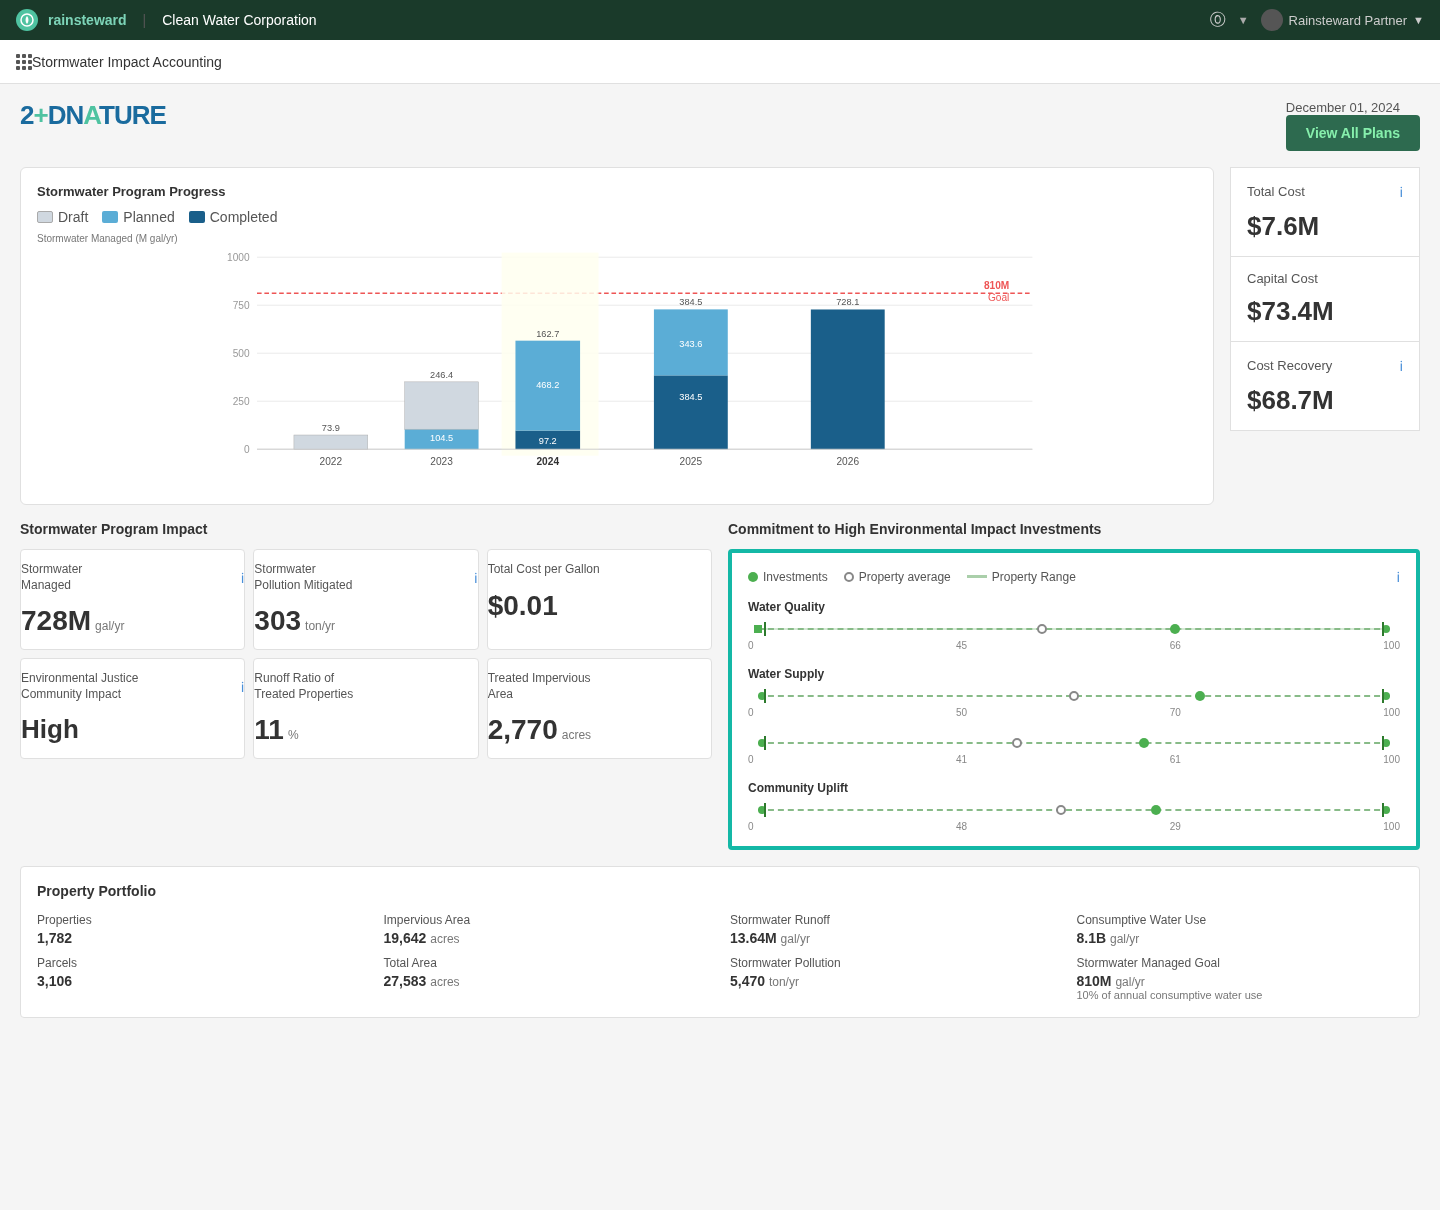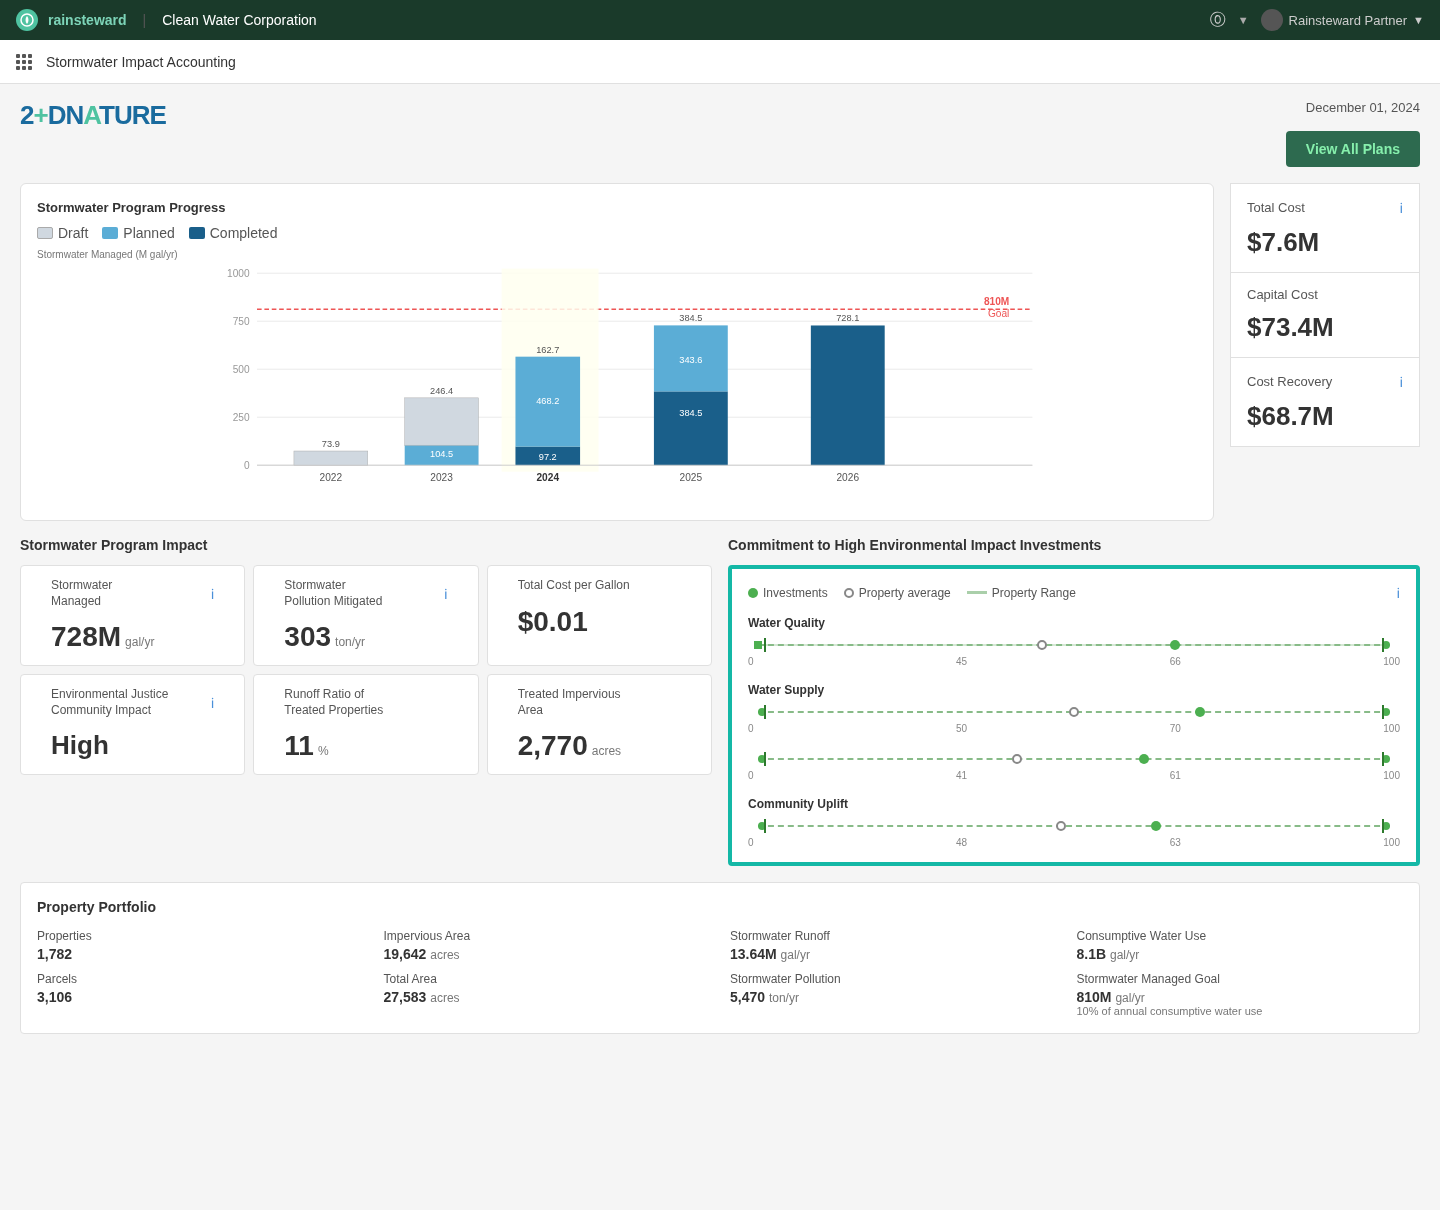--- a/index.html
+++ b/index.html
@@ -11,33 +11,33 @@
     .nav-logo-mark { width: 22px; height: 22px; background: #4fc3a1; border-radius: 50%; display: flex; align-items: center; justify-content: center; font-size: 10px; color: #1a3a2a; font-weight: bold; }
     .nav-brand { font-size: 14px; color: #7dd4b8; font-weight: 600; }
     .nav-divider { color: #555; margin: 0 6px; }
     .nav-org { font-size: 14px; color: white; }
     .top-nav-right { display: flex; align-items: center; gap: 12px; }
     .nav-help { color: #ccc; font-size: 16px; cursor: pointer; }
     .nav-user { display: flex; align-items: center; gap: 6px; color: #ccc; font-size: 13px; cursor: pointer; }
     .nav-avatar { width: 22px; height: 22px; background: #555; border-radius: 50%; }
 
     
-    .sub-nav { background: white; border-bottom: 1px solid #e0e0e0; padding: 0 16px; height: 44px; display: flex; align-items: center; gap: 14px; }
+    .sub-nav { background: white; border-bottom: 1px solid #e0e0e0; padding: 0 16px; height: 44px; display: flex; align-items: center; }
     .grid-icon { display: grid; grid-template-columns: 1fr 1fr 1fr; gap: 2px; width: 16px; height: 16px; }
     .grid-dot { background: #555; width: 4px; height: 4px; border-radius: 1px; }
     .sub-nav-title { font-size: 14px; font-weight: 500; color: #333; }
 
     
     .main { padding: 16px 20px; background: #f5f5f5; min-height: calc(1210px - 84px); }
 
     
     .header-row { display: flex; align-items: flex-start; justify-content: space-between; margin-bottom: 16px; }
     .page-logo { font-size: 24px; font-weight: 900; color: #1a6b9e; letter-spacing: -1px; }
     .page-logo span { color: #4fc3a1; }
-    .header-right { display: flex; flex-direction: column; align-items: flex-end; gap: 16px; }
+    .header-right { display: flex; flex-direction: column; gap: 0; }
     .date-text { font-size: 13px; color: #555; }
     .view-all-btn { background: #2d6a4f; color: #86efac; border: none; padding: 10px 20px; border-radius: 4px; font-size: 14px; font-weight: 600; cursor: pointer; }
 
     
     .chart-section { display: flex; gap: 16px; margin-bottom: 16px; }
     .chart-card { background: white; border: 1px solid #e0e0e0; border-radius: 6px; flex: 1; padding: 16px; }
     .chart-title { font-size: 13px; font-weight: 600; color: #333; margin-bottom: 10px; }
     .chart-legend { display: flex; align-items: center; gap: 14px; margin-bottom: 8px; font-size: 14px; color: #555; }
     .legend-item { display: flex; align-items: center; gap: 5px; }
     .legend-swatch { width: 16px; height: 12px; border-radius: 2px; }
@@ -51,21 +51,21 @@
 
     
     .cost-panels { display: flex; flex-direction: column; gap: 0; width: 190px; min-width: 190px; }
     .cost-panel { background: white; border: 1px solid #e0e0e0; padding: 14px 16px; }
     .cost-panel:not(:last-child) { border-bottom: none; }
     .cost-panel-header { display: flex; align-items: center; justify-content: space-between; margin-bottom: 8px; }
     .cost-panel-title { font-size: 13px; color: #555; }
     .cost-panel-value { font-size: 26px; font-weight: 700; color: #333; margin-top: 10px; }
     .info-icon { color: #4a90d9; font-size: 14px; cursor: pointer; }
     .section-title { font-size: 14px; font-weight: 600; color: #333; margin-bottom: 12px; }
-    .impact-card { background: white; border: 1px solid #e0e0e0; border-radius: 4px; padding: 12px 30px; flex: 1; min-width: 180px; }
+    .impact-card { background: white; border: 1px solid #e0e0e0; border-radius: 4px; padding: 12px 0; flex: 1; min-width: 180px; }
     .impact-card-header { display: flex; align-items: center; justify-content: space-between; margin-bottom: 4px; }
     .impact-card-label { font-size: 12px; color: #555; line-height: 1.3; }
     .impact-card-value { font-size: 28px; font-weight: 700; color: #333; margin-top: 8px; }
     .impact-card-unit { font-size: 12px; color: #777; margin-left: 4px; font-weight: 400; }
     .impact-card-row { display: flex; align-items: baseline; }
 
     
     .investment-card { background: white; border: 4px solid #14b8a6; border-radius: 4px; padding: 14px 16px; }
     .inv-legend { display: flex; align-items: center; gap: 16px; margin-bottom: 14px; font-size: 12px; color: #555; }
     .inv-legend-item { display: flex; align-items: center; gap: 5px; }
@@ -397,21 +397,21 @@
             <div style="position:absolute;left:0;top:5px;width:8px;height:8px;background:#4caf50;border-radius:50%;"></div>
             <div style="position:absolute;right:0;top:5px;width:8px;height:8px;background:#4caf50;border-radius:50%;"></div>
             <div style="position:absolute;left:48%;top:4px;width:10px;height:10px;border:2px solid #888;border-radius:50%;background:white;transform:translateX(-50%);"></div>
             <div style="position:absolute;left:63%;top:4px;width:10px;height:10px;background:#4caf50;border-radius:50%;transform:translateX(-50%);"></div>
             <div style="position:absolute;left:1%;top:2px;width:2px;height:14px;background:#2d7a2d;"></div>
             <div style="position:absolute;right:1%;top:2px;width:2px;height:14px;background:#2d7a2d;"></div>
           </div>
           <div class="inv-ticks">
             <span>0</span>
             <span>48</span>
-            <span>63</span>
+            <span>29</span>
             <span>100</span>
           </div>
         </div>
 
       </div>
     </div>
   </div>
 
   <div class="portfolio-section">
     <div class="portfolio-title">Property Portfolio</div>

